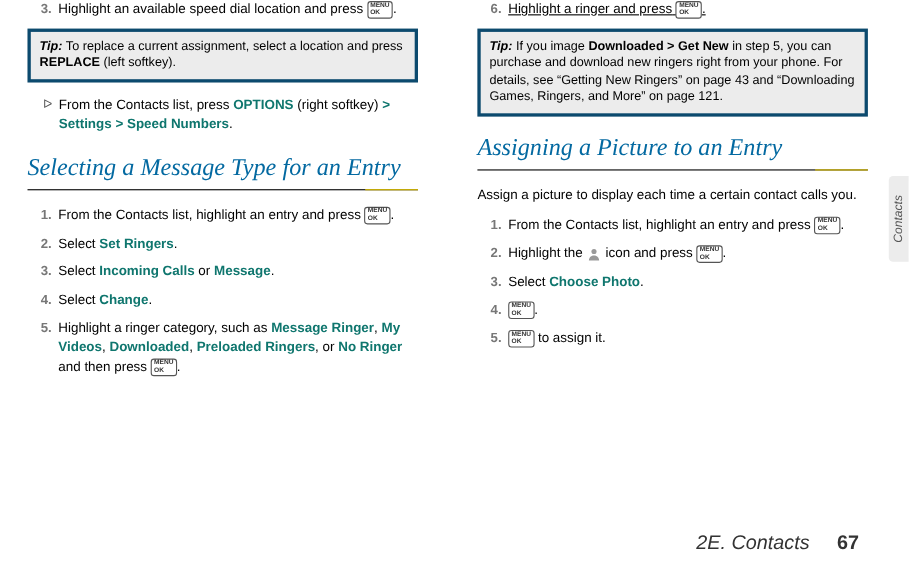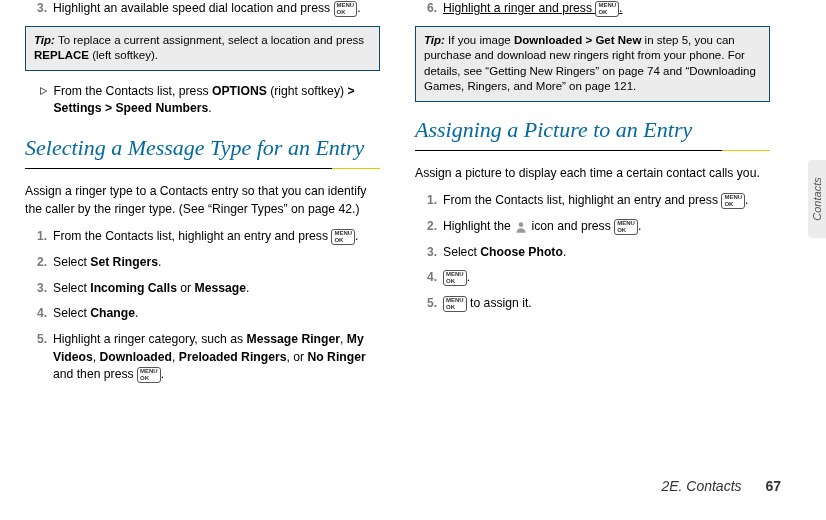--- a/index.html
+++ b/index.html
@@ -8,31 +8,31 @@
     font-family: Arial, Helvetica, sans-serif;
     background: #fff;
     width: 826px;
     height: 520px;
     overflow: hidden;
     position: relative;
   }
   .page {
     display: flex;
     padding: 0 30px 0 25px;
-    gap: 35px;
+    gap: 54px;
     position: relative;
   }
   .col {
     width: 355px;
     font-size: 12.2px;
     line-height: 1.45;
     color: #000;
   }
   .tip-box {
-    border: 1px solid #0c4a6e;
+    border: 3px solid #0c4a6e;
     background: #ececec;
     padding: 6px 8px;
     margin: 8px 0 12px 0;
     font-size: 11.5px;
     line-height: 1.35;
   }
   .tip-box .tip-label {
     font-style: italic;
     font-weight: bold;
   }
@@ -51,21 +51,21 @@
     margin: 4px 0 14px 14px;
   }
   .bullet .arrow {
     color: #555;
     margin-right: 6px;
     font-size: 11px;
     line-height: 1.6;
   }
   .bold-term {
     font-weight: bold;
-    color: #000000;
+    color: #0f766e;
   }
   h2.section {
     font-family: Georgia, 'Times New Roman', serif;
     font-style: italic;
     font-weight: normal;
     font-size: 22px;
     color: #0369a1;
     margin: 6px 0 0 0;
     padding-bottom: 2px;
   }
@@ -144,23 +144,23 @@
   }
   .side-tab span {
     transform: rotate(-90deg);
     font-style: italic;
     font-size: 11px;
     color: #555;
     white-space: nowrap;
   }
   .footer {
     position: absolute;
-    bottom: 26px;
+    bottom: 16px;
     right: 45px;
-    font-size: 14px;
+    font-size: 18px;
     font-style: italic;
     color: #333;
   }
   .footer .pg {
     font-style: normal;
     font-weight: bold;
     margin-left: 20px;
   }
 </style>
 </head>
@@ -184,21 +184,20 @@
     <div class="bullet">
       <span class="arrow">ᐅ</span>
       <span>
         <span>From the Contacts list, press </span><span class="bold-term">OPTIONS</span><span> (right softkey) </span><span class="bold-term">&gt; Settings &gt; Speed Numbers</span><span>.</span>
       </span>
     </div>
 
     <h2 class="section">Selecting a Message Type for an Entry</h2>
     <div class="rule"></div>
 
-    <p class="body-text">Assign a ringer type to a Contacts entry so that you can identify the caller by the ringer type. (See “Ringer Types” on page 42.)</p>
 
     <ol class="steps">
       <li>
         <span>From the Contacts list, highlight an entry and press</span>
         <span class="key"><span class="l1">MENU</span><span class="l2">OK</span></span>.
       </li>
       <li>
         <span>Select </span><span class="bold-term">Set Ringers</span>.
       </li>
       <li>
@@ -217,21 +216,21 @@
   <div class="col">
     <ol class="steps" style="counter-reset: step 5; text-decoration: underline;">
       <li>
         <span>Highlight a ringer and press</span>
         <span class="key"><span class="l1">MENU</span><span class="l2">OK</span></span>.
       </li>
     </ol>
 
     <div class="tip-box">
       <span class="tip-label">Tip:</span>
-      <span>If you image </span><span class="bold">Downloaded &gt; Get New</span><span> in step 5, you can purchase and download new ringers right from your phone. For details, see “Getting New Ringers” on page 74 and “Downloading Games, Ringers, and More” on page 121.</span>
+      <span>If you image </span><span class="bold">Downloaded &gt; Get New</span><span> in step 5, you can purchase and download new ringers right from your phone. For details, see “Getting New Ringers” on page 43 and “Downloading Games, Ringers, and More” on page 121.</span>
     </div>
 
     <h2 class="section">Assigning a Picture to an Entry</h2>
     <div class="rule"></div>
 
     <p class="body-text">Assign a picture to display each time a certain contact calls you.</p>
 
     <ol class="steps">
       <li>
         <span>From the Contacts list, highlight an entry and press</span>

